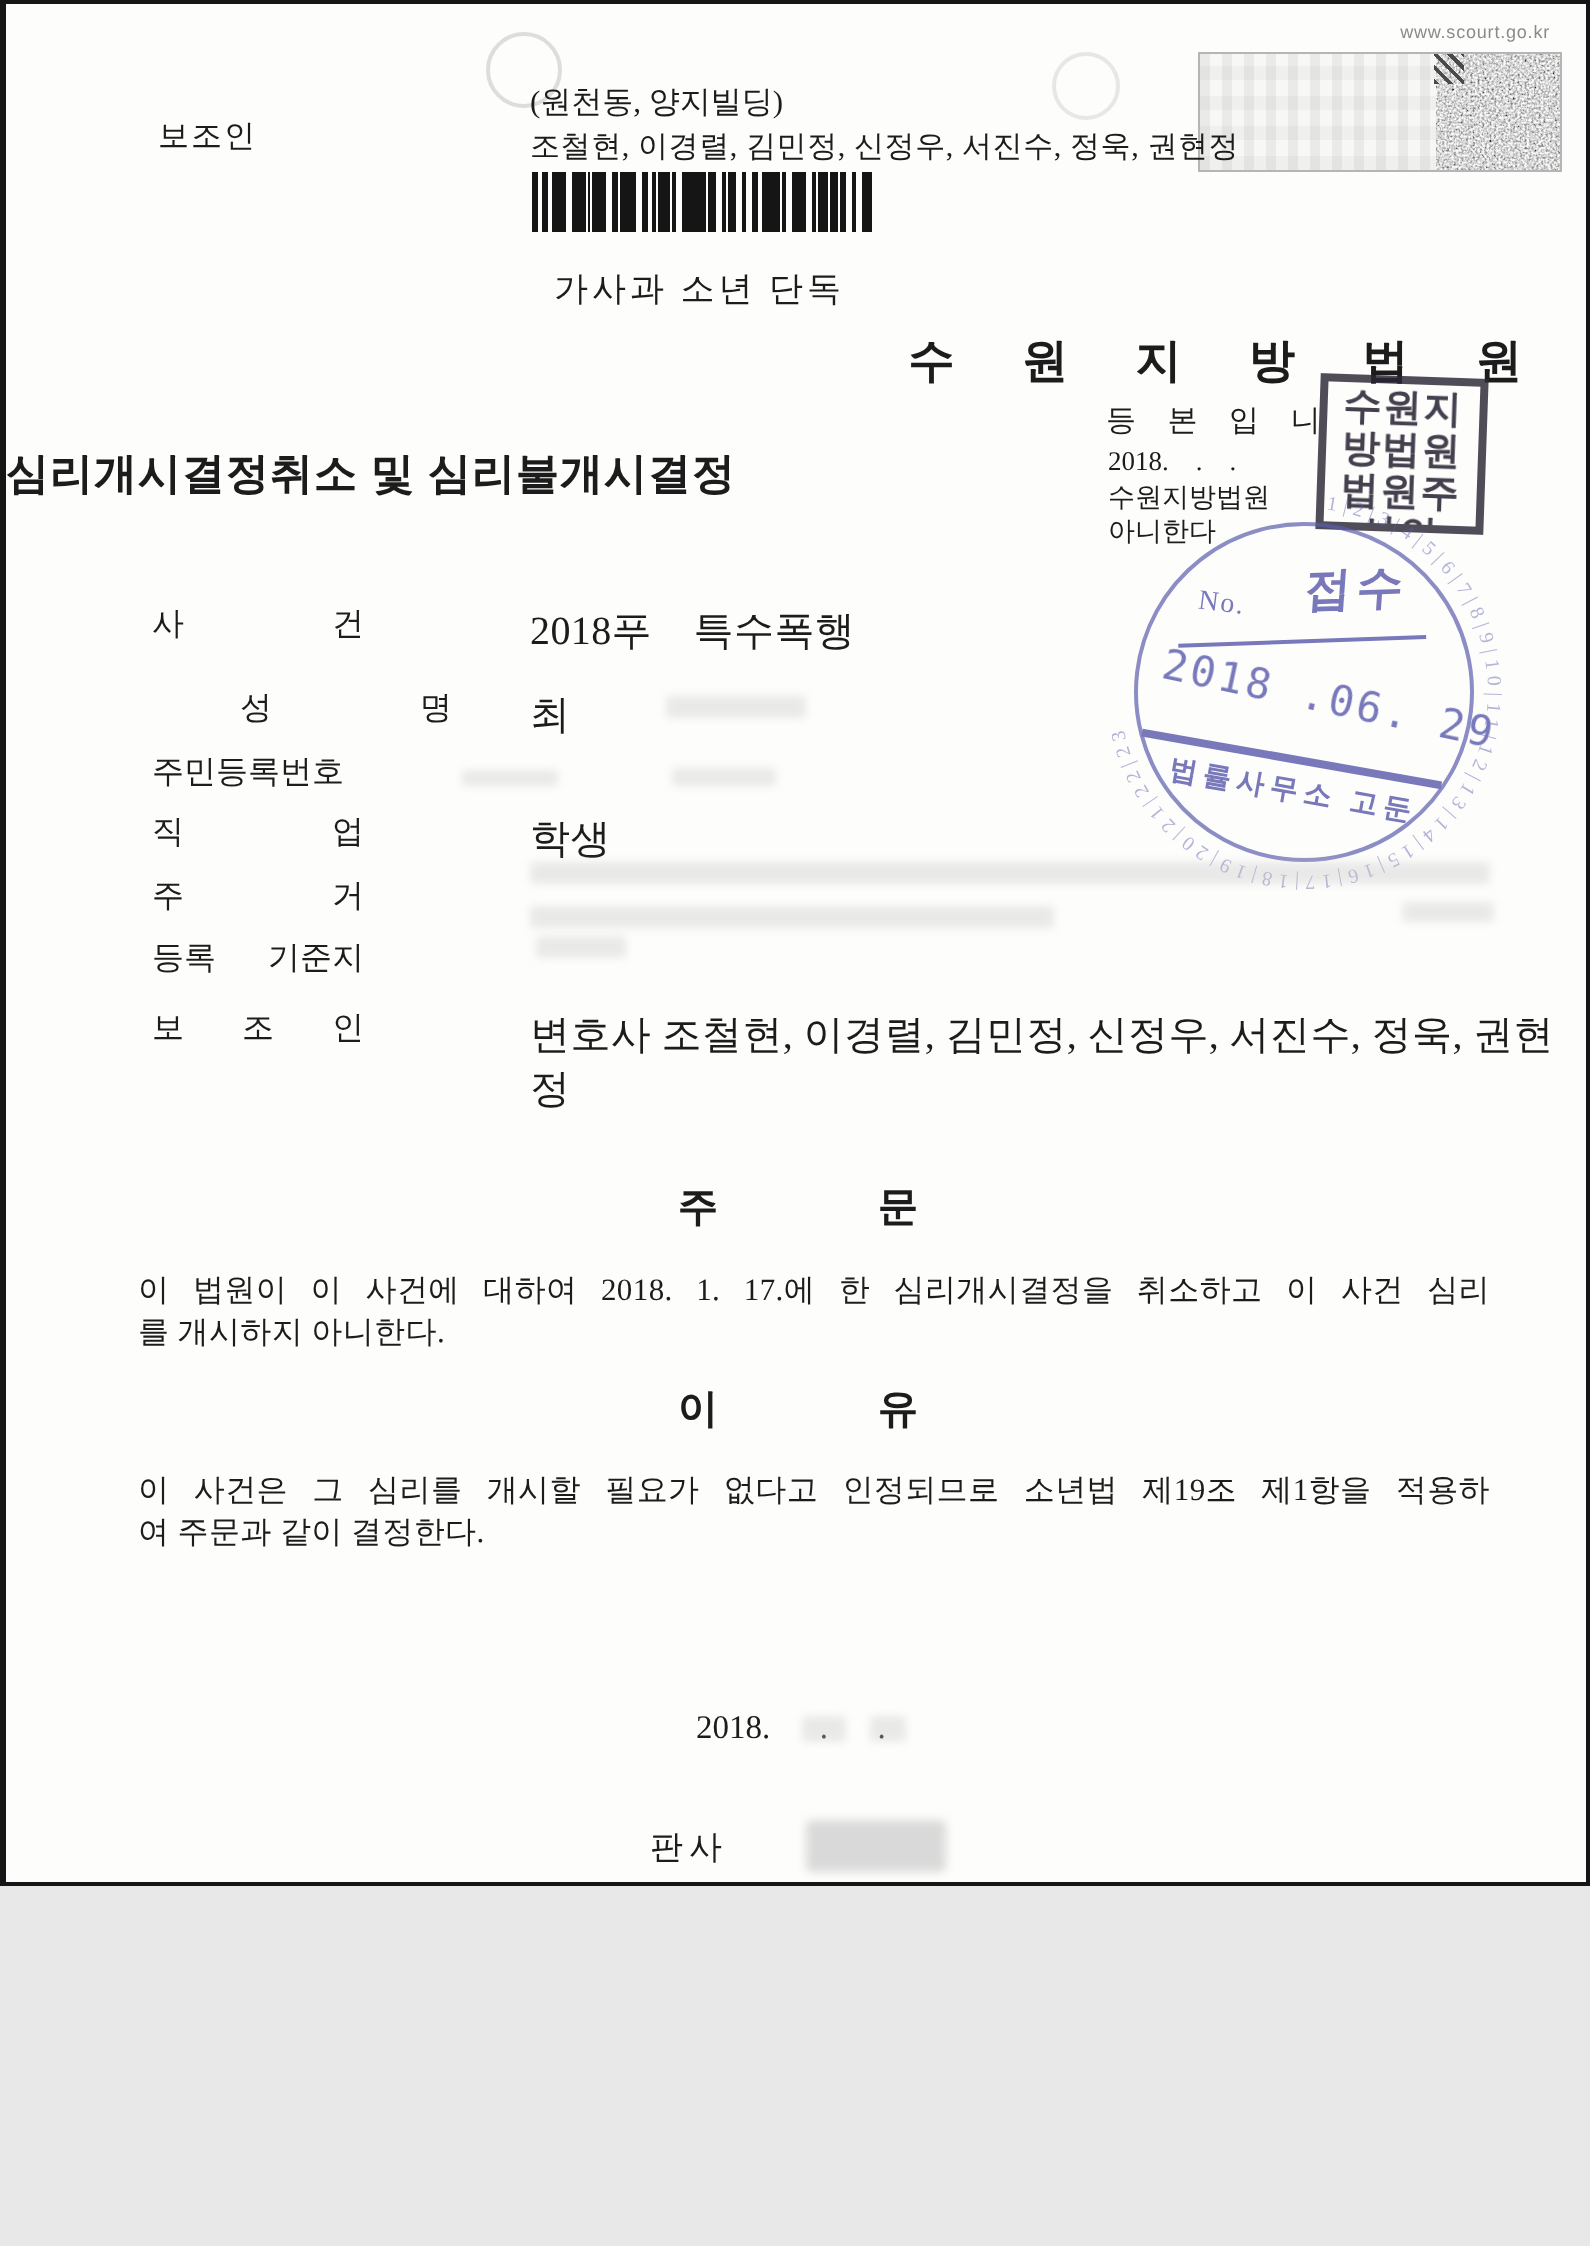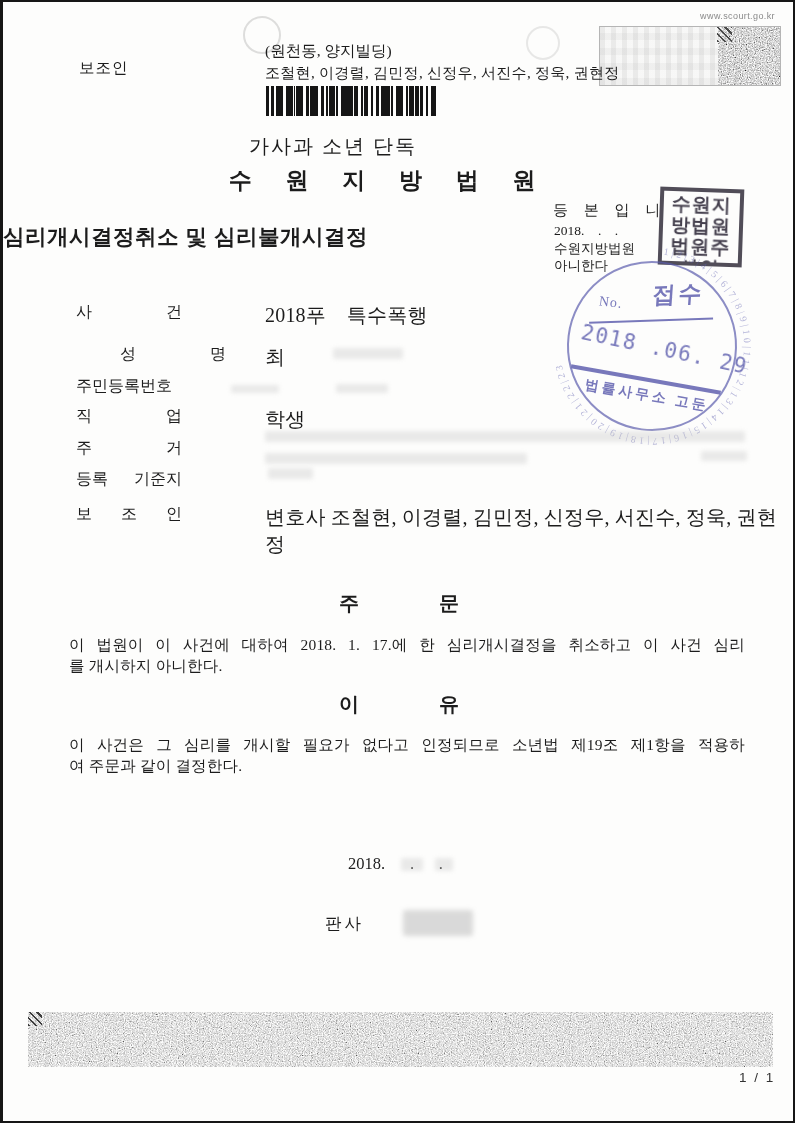--- a/index.html
+++ b/index.html
@@ -1,17 +1,17 @@
 <!DOCTYPE html>
 <html><head>
 <meta charset="utf-8">
 <style>
   html,body{margin:0;padding:0;background:#e8e8e8;}
   .page{
-    position:relative;width:795px;height:1123px;background:#fdfdfc;
+    position:relative;width:795px;height:943px;background:#fdfdfc;
     box-sizing:border-box;border:2px solid #161616;border-left-width:3px;
     overflow:hidden;
     font-family:"Liberation Serif","DejaVu Serif",serif;color:#1c1c1c;
   }
   .abs{position:absolute;}
   .pre{white-space:pre;}
 
   
   .site-url{top:9px;right:18px;font-size:9px;color:#8a8a8a;letter-spacing:.4px;font-family:"Liberation Sans",sans-serif;}
   .watermark{left:596px;top:24px;width:180px;height:58px;border:1px solid #b5b5b5;background:
@@ -23,24 +23,24 @@
   .faint-circle{border-radius:50%;border:2px solid rgba(110,110,110,.22);}
   .assistant-label{left:76px;top:56px;font-size:15.5px;letter-spacing:1px;}
   .addr1{left:262px;top:15px;font-size:15.5px;}
   .addr2{left:262px;top:39px;font-size:15.5px;}
   .names-line{left:262px;top:62px;font-size:15px;letter-spacing:.3px;}
   .barcode{left:263px;top:84px;width:170px;height:30px;background-color:#fff;background:
      repeating-linear-gradient(90deg,#151515 0 2px,transparent 2px 5px),
      repeating-linear-gradient(90deg,#151515 0 3px,transparent 3px 11px),
      repeating-linear-gradient(90deg,#151515 0 1px,transparent 1px 7px),
      repeating-linear-gradient(90deg,transparent 0 13px,#151515 13px 17px);}
-  .department{left:246px;top:131px;font-size:20px;letter-spacing:2px;text-align:right;}
+  .department{left:274px;top:131px;font-size:17px;letter-spacing:2px;text-align:right;}
 
   
-  .court-title{left:0;top:163px;width:772px;text-align:center;font-size:23px;font-weight:700;letter-spacing:14px;}
+  .court-title{left:0;top:163px;width:772px;text-align:right;font-size:23px;font-weight:700;letter-spacing:14px;}
   .doc-title{left:0;top:220px;width:788px;text-align:left;font-size:21.5px;font-weight:700;
      font-family:"Liberation Sans","DejaVu Sans",sans-serif;letter-spacing:.5px;}
 
   
   .cert1{left:550px;top:199px;font-size:15px;letter-spacing:6px;}
   .cert2{left:551px;top:221px;font-size:13.5px;}
   .cert3{left:551px;top:238px;font-size:13.5px;}
   .cert4{left:551px;top:255px;font-size:13.5px;}
 
   

